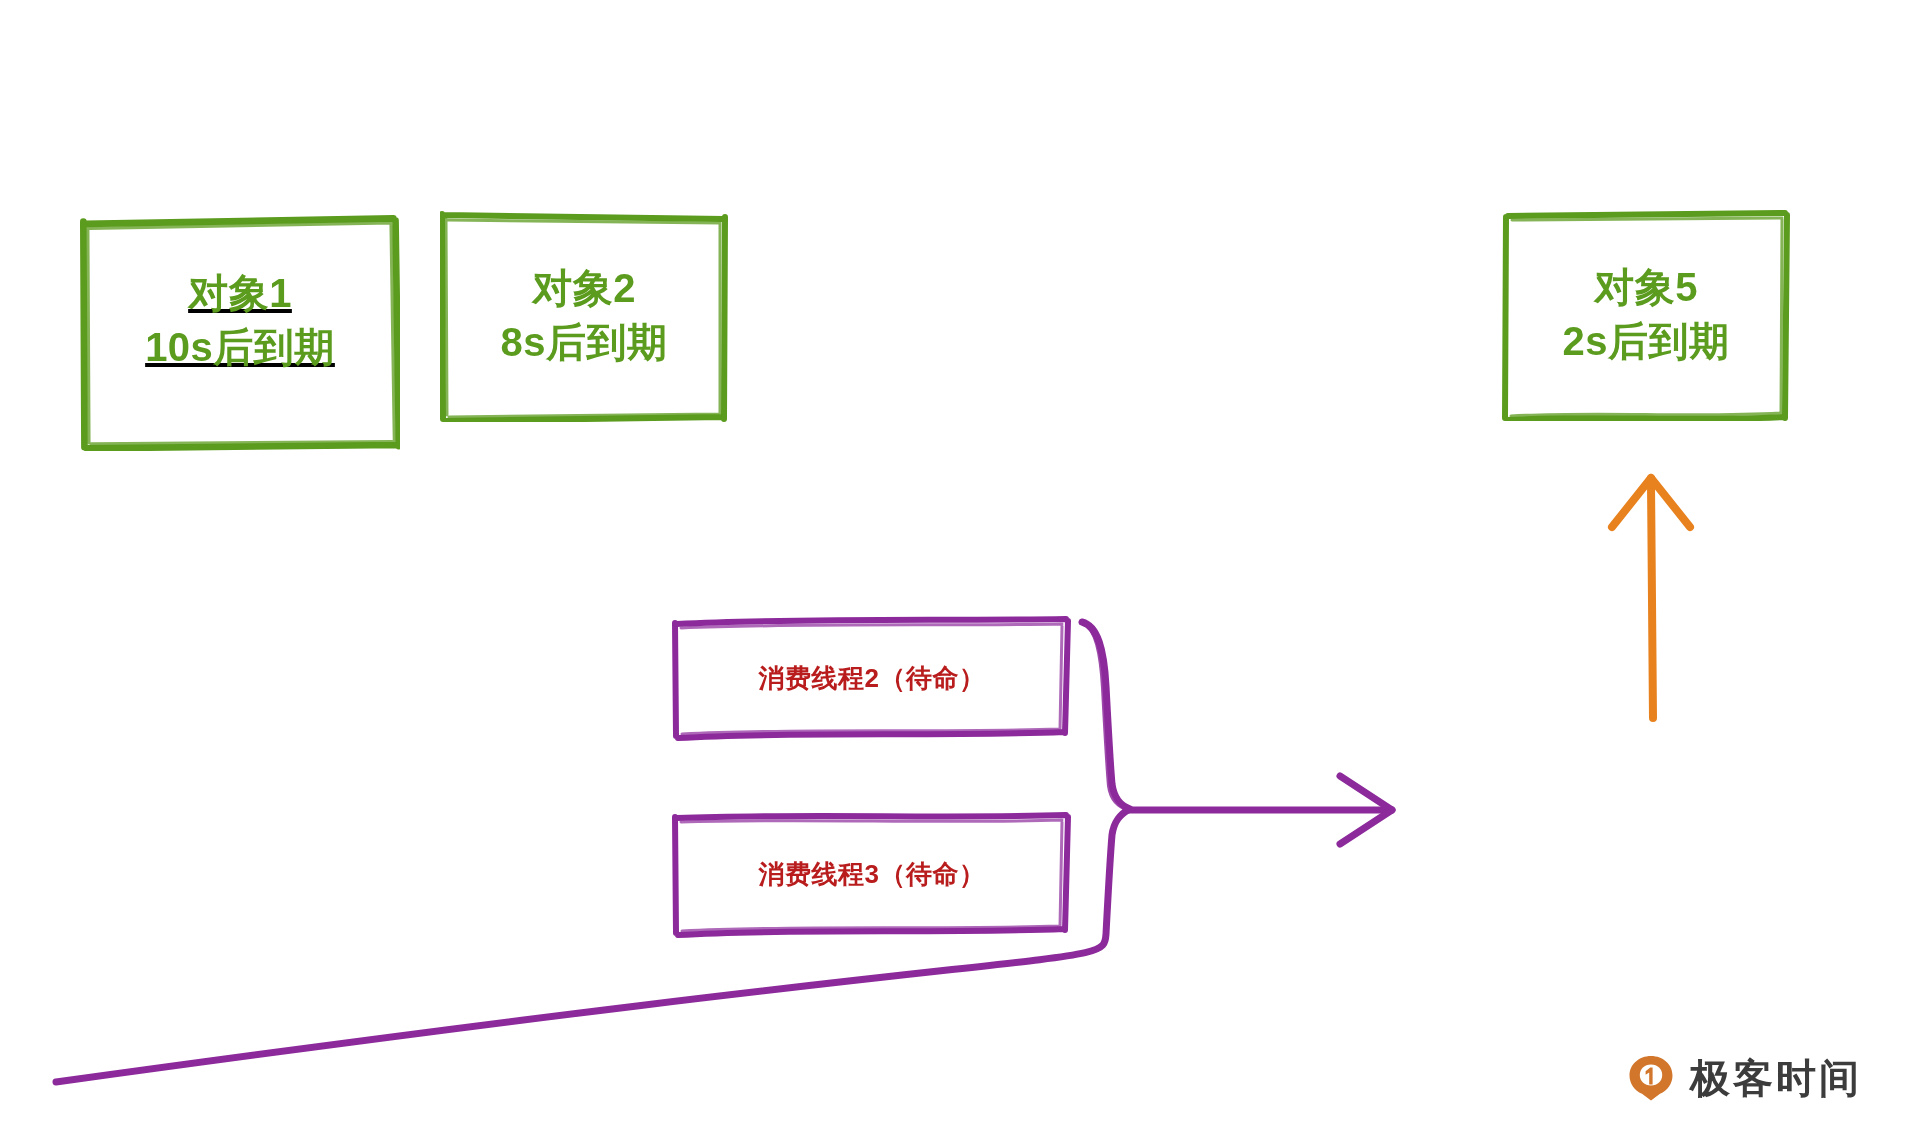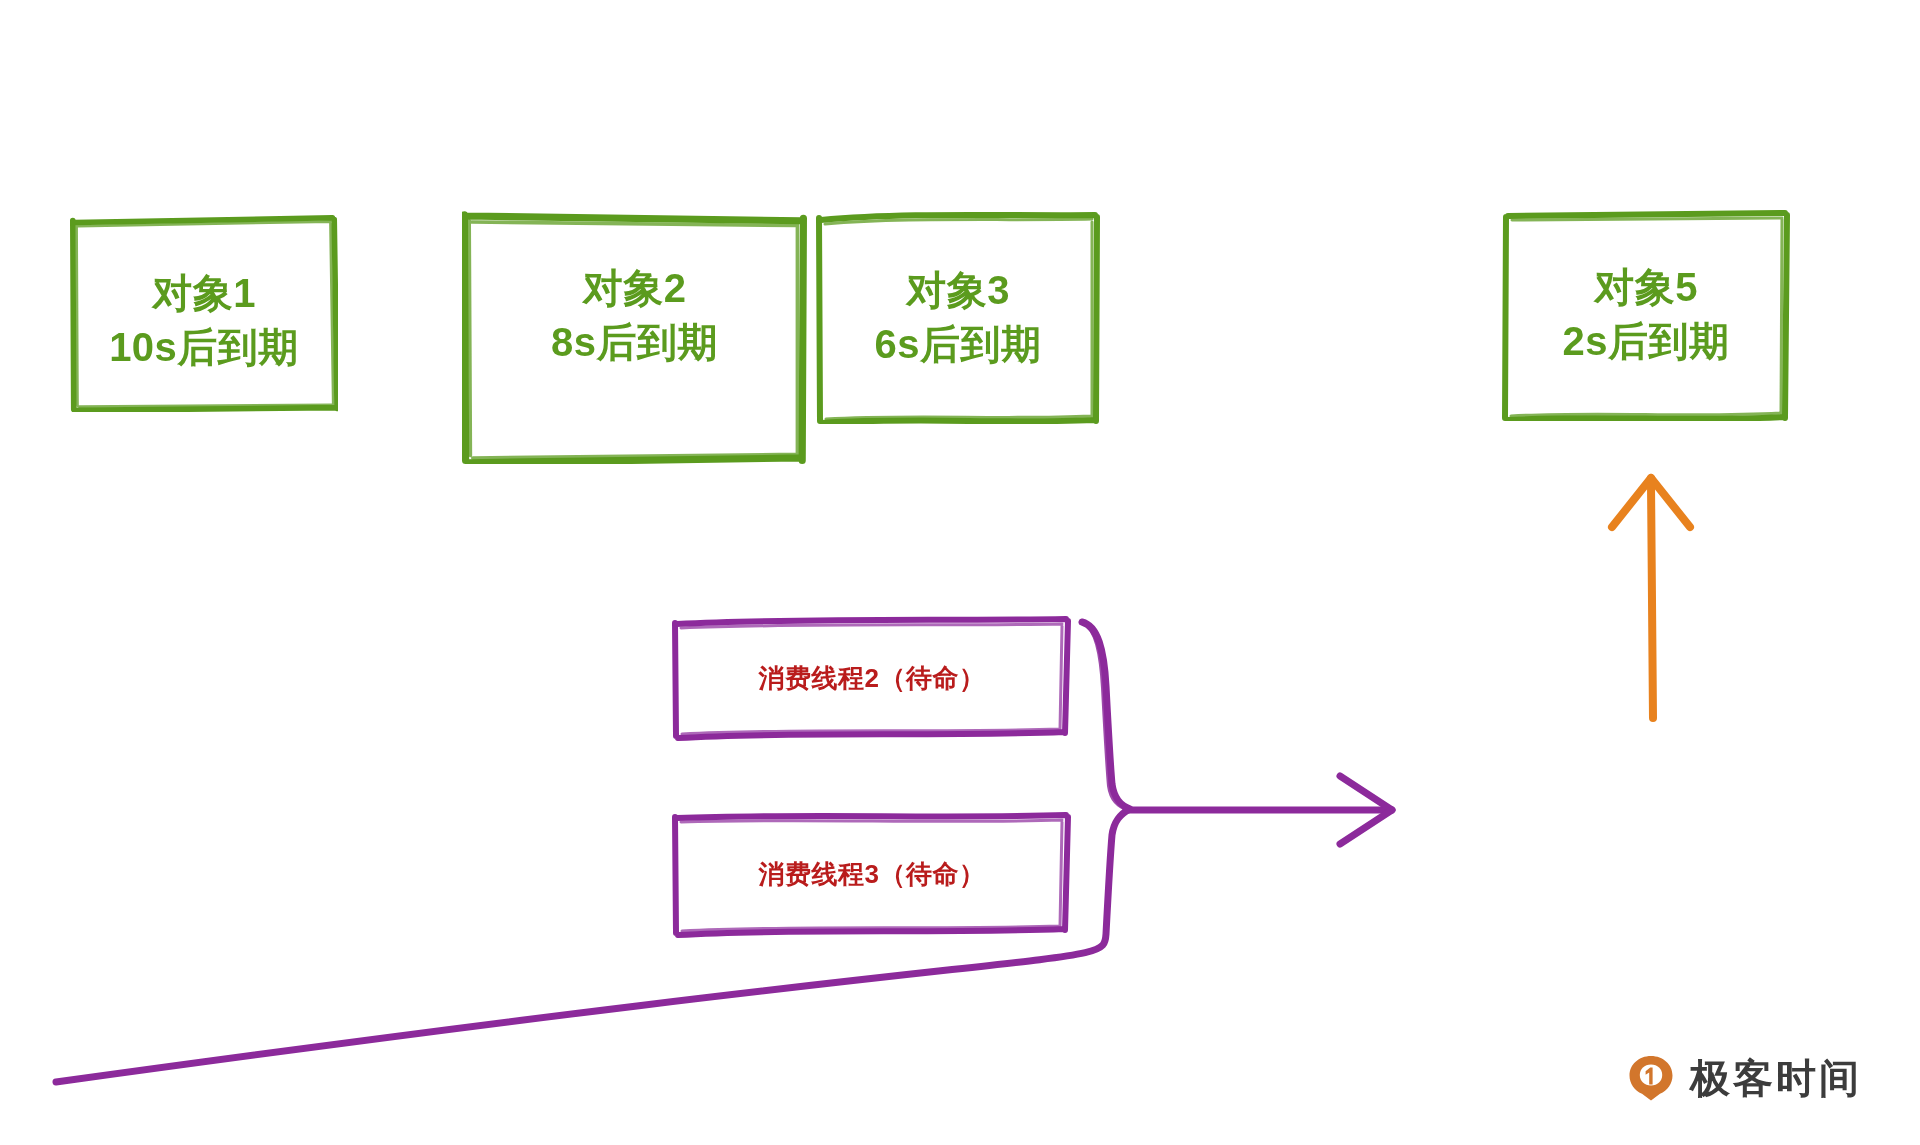--- a/index.html
+++ b/index.html
@@ -120,52 +120,42 @@
       <line x1="1340" y1="844" x2="1392" y2="810" stroke="#8C2A9B" stroke-width="7" stroke-linecap="round"></line>
     </g>
 
     <g>
       <line x1="1653" y1="718" x2="1651" y2="483" stroke="#E8821E" stroke-width="8" stroke-linecap="round"></line>
       <line x1="1612" y1="527" x2="1651" y2="478" stroke="#E8821E" stroke-width="8" stroke-linecap="round"></line>
       <line x1="1690" y1="527" x2="1651" y2="478" stroke="#E8821E" stroke-width="8" stroke-linecap="round"></line>
     </g>
   </svg>
 
-  <div class="sketch-box obj-box" style="left:70px; top:215px; width:268px; height:212px;">
+  <div class="sketch-box obj-box" style="left:80px; top:215px; width:320px; height:212px;text-decoration:underline;">
     <svg class="frame" viewBox="0 0 288 212" preserveAspectRatio="none" xmlns="http://www.w3.org/2000/svg">
       <path d="M 5 8 L 282 3 M 284 5 L 287 208 M 285 207 L 6 210 M 4 209 L 3 6" fill="none" stroke="#5B9B1E" stroke-width="6" stroke-linecap="round"></path>
       <path d="M 9 12 L 280 7 M 280 9 L 283 205 M 281 204 L 10 206 M 8 205 L 7 10" fill="none" stroke="#5B9B1E" stroke-width="3" stroke-linecap="round" opacity="0.75"></path>
     </svg>
     <div class="label">
       <span class="l1">对象1</span>
       <span class="l2">10s后到期</span>
     </div>
   </div>
 
-  <div class="sketch-box obj-box" style="left:462px; top:210px; width:345px; height:212px;">
+  <div class="sketch-box obj-box" style="left:440px; top:210px; width:288px; height:212px;">
     <svg class="frame" viewBox="0 0 288 212" preserveAspectRatio="none" xmlns="http://www.w3.org/2000/svg">
       <path d="M 4 5 L 283 9 M 285 7 L 284 209 M 283 207 L 5 211 M 3 209 L 2 4" fill="none" stroke="#5B9B1E" stroke-width="6" stroke-linecap="round"></path>
       <path d="M 8 10 L 280 13 M 280 11 L 280 205 M 279 204 L 9 207 M 7 205 L 6 9" fill="none" stroke="#5B9B1E" stroke-width="3" stroke-linecap="round" opacity="0.75"></path>
     </svg>
     <div class="label">
       <span class="l1">对象2</span>
       <span class="l2">8s后到期</span>
     </div>
   </div>
 
-  <div class="sketch-box obj-box" style="left:816px; top:211px; width:284px; height:213px;">
-    <svg class="frame" viewBox="0 0 284 213" preserveAspectRatio="none" xmlns="http://www.w3.org/2000/svg">
-      <path d="M 5 9 C 90 1, 190 5, 279 4 M 281 6 L 280 210 M 279 209 C 190 213, 92 206, 6 212 M 4 210 L 3 7" fill="none" stroke="#5B9B1E" stroke-width="6" stroke-linecap="round"></path>
-      <path d="M 9 13 C 92 6, 188 10, 276 8 M 276 11 L 276 206 M 275 205 C 190 209, 94 203, 10 208" fill="none" stroke="#5B9B1E" stroke-width="3" stroke-linecap="round" opacity="0.75"></path>
-    </svg>
-    <div class="label">
-      <span class="l1">对象3</span>
-      <span class="l2">6s后到期</span>
-    </div>
-  </div>
 
 
   <div class="sketch-box obj-box" style="left:1502px; top:209px; width:288px; height:212px;">
     <svg class="frame" viewBox="0 0 288 212" preserveAspectRatio="none" xmlns="http://www.w3.org/2000/svg">
       <path d="M 6 7 L 283 4 M 285 6 L 283 209 M 282 208 C 190 213, 95 206, 5 211 M 3 209 L 4 8" fill="none" stroke="#5B9B1E" stroke-width="6" stroke-linecap="round"></path>
       <path d="M 10 11 L 280 9 M 280 10 L 279 205 M 278 204 C 190 209, 96 202, 9 207" fill="none" stroke="#5B9B1E" stroke-width="3" stroke-linecap="round" opacity="0.75"></path>
     </svg>
     <div class="label">
       <span class="l1">对象5</span>
       <span class="l2">2s后到期</span>

